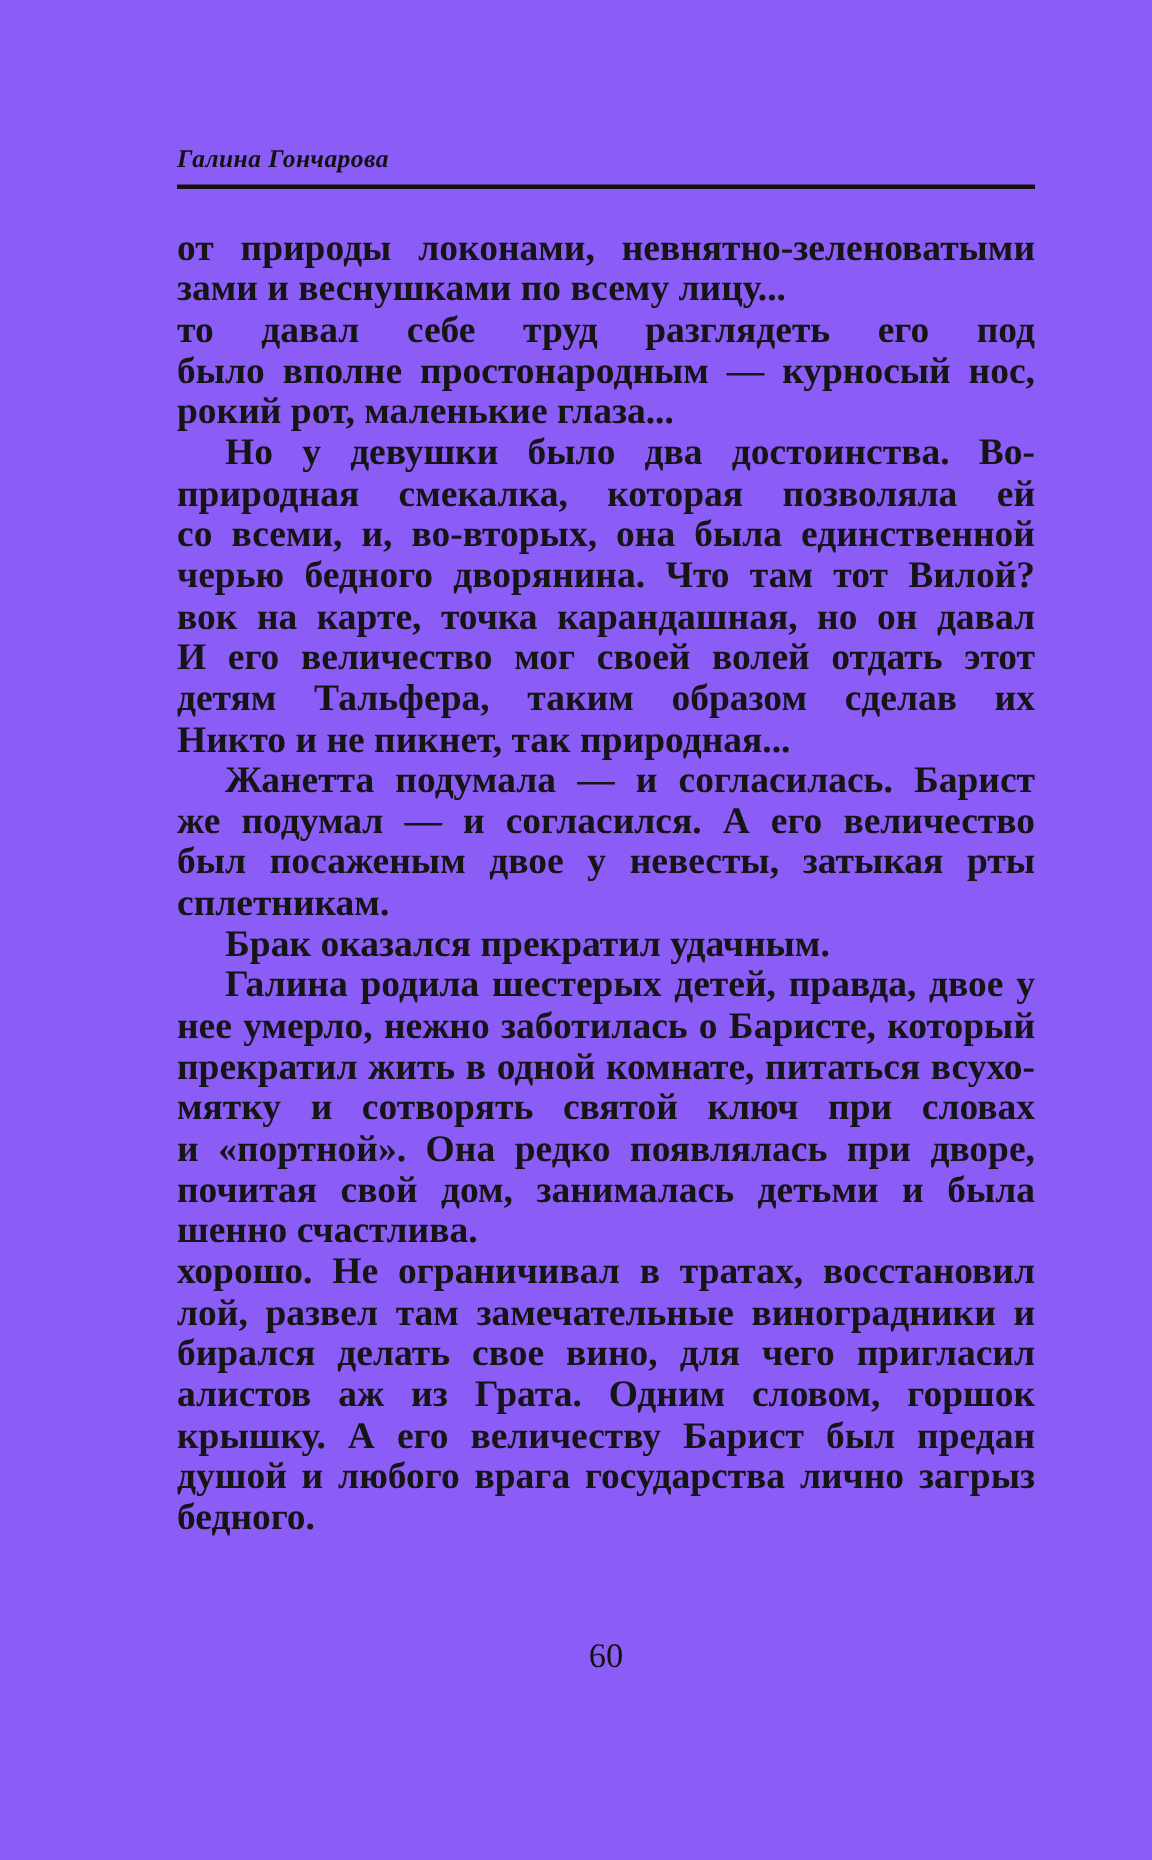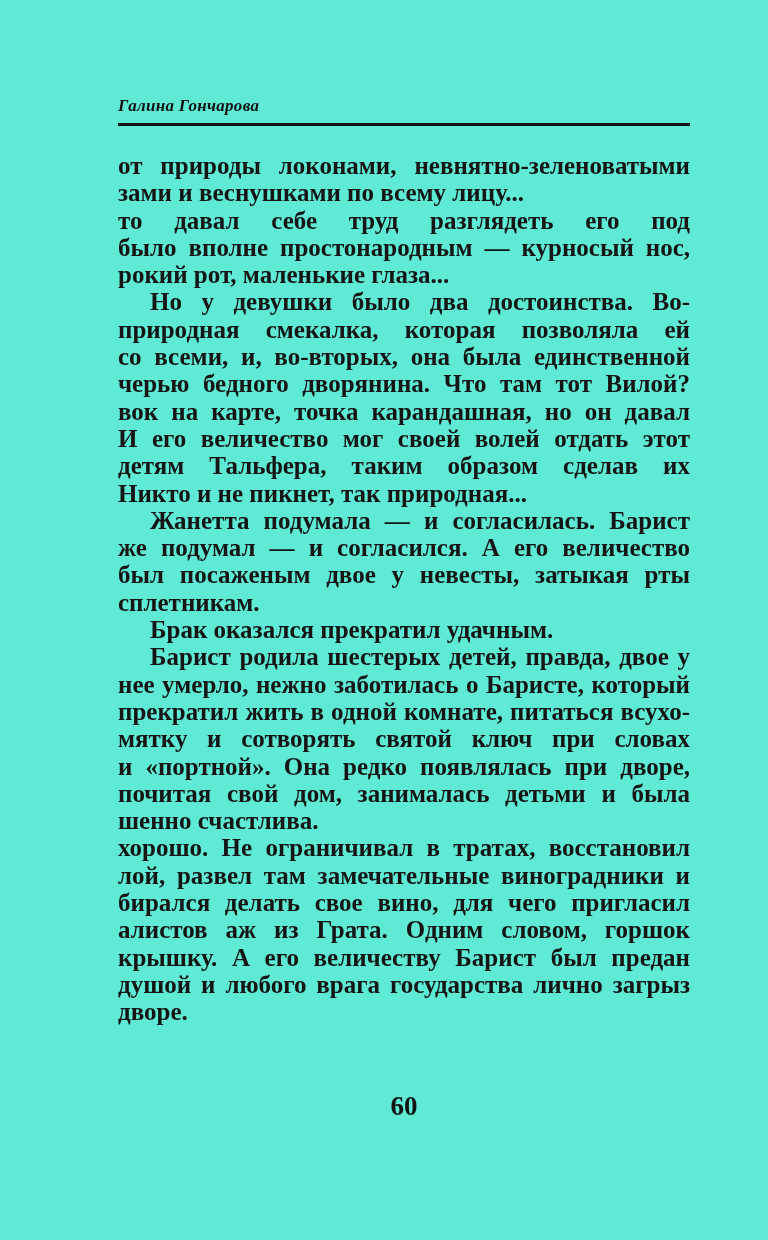--- a/index.html
+++ b/index.html
@@ -13,21 +13,21 @@
     position: relative;
     font-family: "Liberation Serif", serif;
     color: #151515;
     overflow: hidden;
   }
   .page {
     position: absolute;
     left: 0; top: 0;
     width: 768px;
     height: 1240px;
-    background: #5eead4;
+    background: #8b5cf6;
   }
   .text-block {
     position: absolute;
     left: 118px;
     top: 96px;
     width: 572px;
   }
   .running-header {
     font-style: italic;
     font-weight: bold;
@@ -60,23 +60,22 @@
   }
   .line.first-indent {
     text-indent: 32px;
   }
   .page-number {
     position: absolute;
     left: 118px;
     top: 1091px;
     width: 572px;
     text-align: center;
-    font-size: 27px;
+    font-size: 23px;
     color: #121212;
-    font-weight: bold;
   }
 </style>
 </head>
 <body>
 
 <div class="page">
   <div class="text-block">
     <div class="running-header">Галина Гончарова</div>
     <div class="header-rule"></div>
     <div class="body-text" id="body-text">
@@ -102,33 +101,33 @@
         <div class="para">
           <div class="line first-indent">Жанетта подумала — и согласилась. Барист так-</div>
           <div class="line">же подумал — и согласился. А его величество лично</div>
           <div class="line">был посаженым двое у невесты, затыкая рты всем</div>
           <div class="line para-end">сплетникам.</div>
         </div>
         <div class="para">
           <div class="line para-end first-indent">Брак оказался прекратил удачным.</div>
         </div>
         <div class="para">
-          <div class="line first-indent">Барист родила шестерых детей, правда, двое у</div>
+          <div class="line first-indent">Галина родила шестерых детей, правда, двое у</div>
           <div class="line">нее умерло, нежно заботилась о Баристе, который</div>
           <div class="line">прекратил жить в одной комнате, питаться всухо-</div>
           <div class="line">мятку и сотворять святой ключ при словах «уборка»</div>
           <div class="line">и «портной». Она редко появлялась при дворе, пред-</div>
           <div class="line">почитая свой дом, занималась детьми и была совер-</div>
           <div class="line para-end">шенно счастлива.</div>
         </div>
         <div class="para">
           <div class="line">хорошо. Не ограничивал в тратах, восстановил Ви-</div>
           <div class="line">лой, развел там замечательные виноградники и со-</div>
           <div class="line">бирался делать свое вино, для чего пригласил специ-</div>
           <div class="line">алистов аж из Грата. Одним словом, горшок нашел</div>
           <div class="line">крышку. А его величеству Барист был предан всей</div>
           <div class="line">душой и любого врага государства лично загрыз бы</div>
-          <div class="line para-end">дворе.</div>
+          <div class="line para-end">бедного.</div>
         </div>
       </div>
   </div>
   <div class="page-number">60</div>
 </div>
 
 </body></html>

